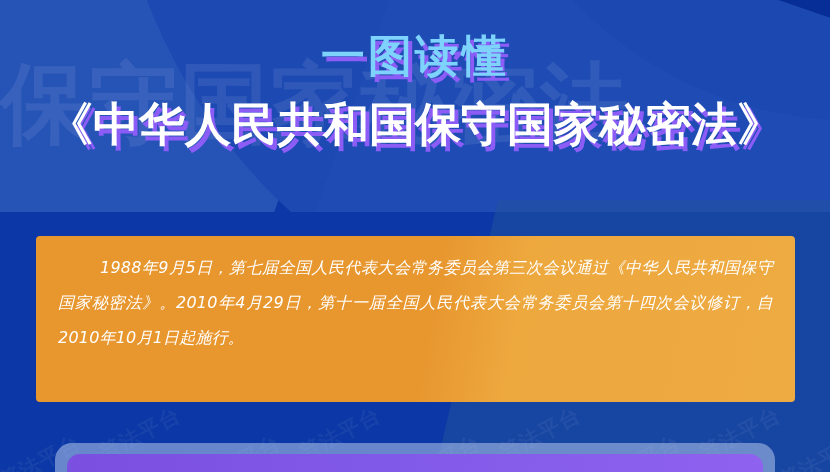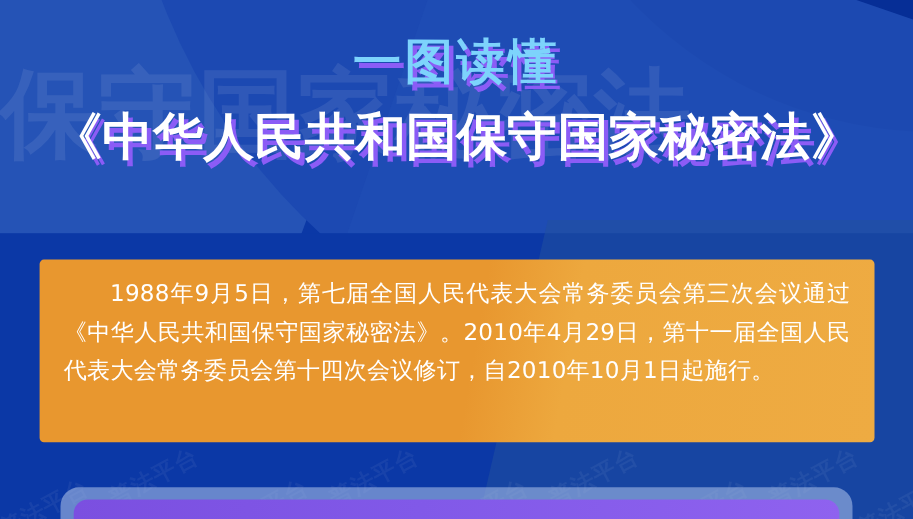--- a/index.html
+++ b/index.html
@@ -119,26 +119,27 @@
     position:absolute;
     left:36px; top:236px;
     width:759px; height:166px;
     background:linear-gradient(100deg,#e8972f 0%,#e8972f 52%,#eda83e 63%,#eeab42 100%);
     border-radius:4px;
     z-index:7;
     padding:14px 22px 0 22px;
   }
   .summary-text{
     color:#ffffff;
-    font-size:21px;
+    font-size:16px;
     line-height:35px;
     text-align:justify;
     text-indent:42px;
     letter-spacing:.2px;
     font-family:"DejaVu Sans","Liberation Sans",sans-serif;
+    font-style:italic;
   }
 
   
   .bottom-panel{
     position:absolute;
     left:55px; top:443px;
     width:720px; height:70px;
     background:rgba(160,182,228,.62);
     border-radius:17px 17px 0 0;
     z-index:7;

